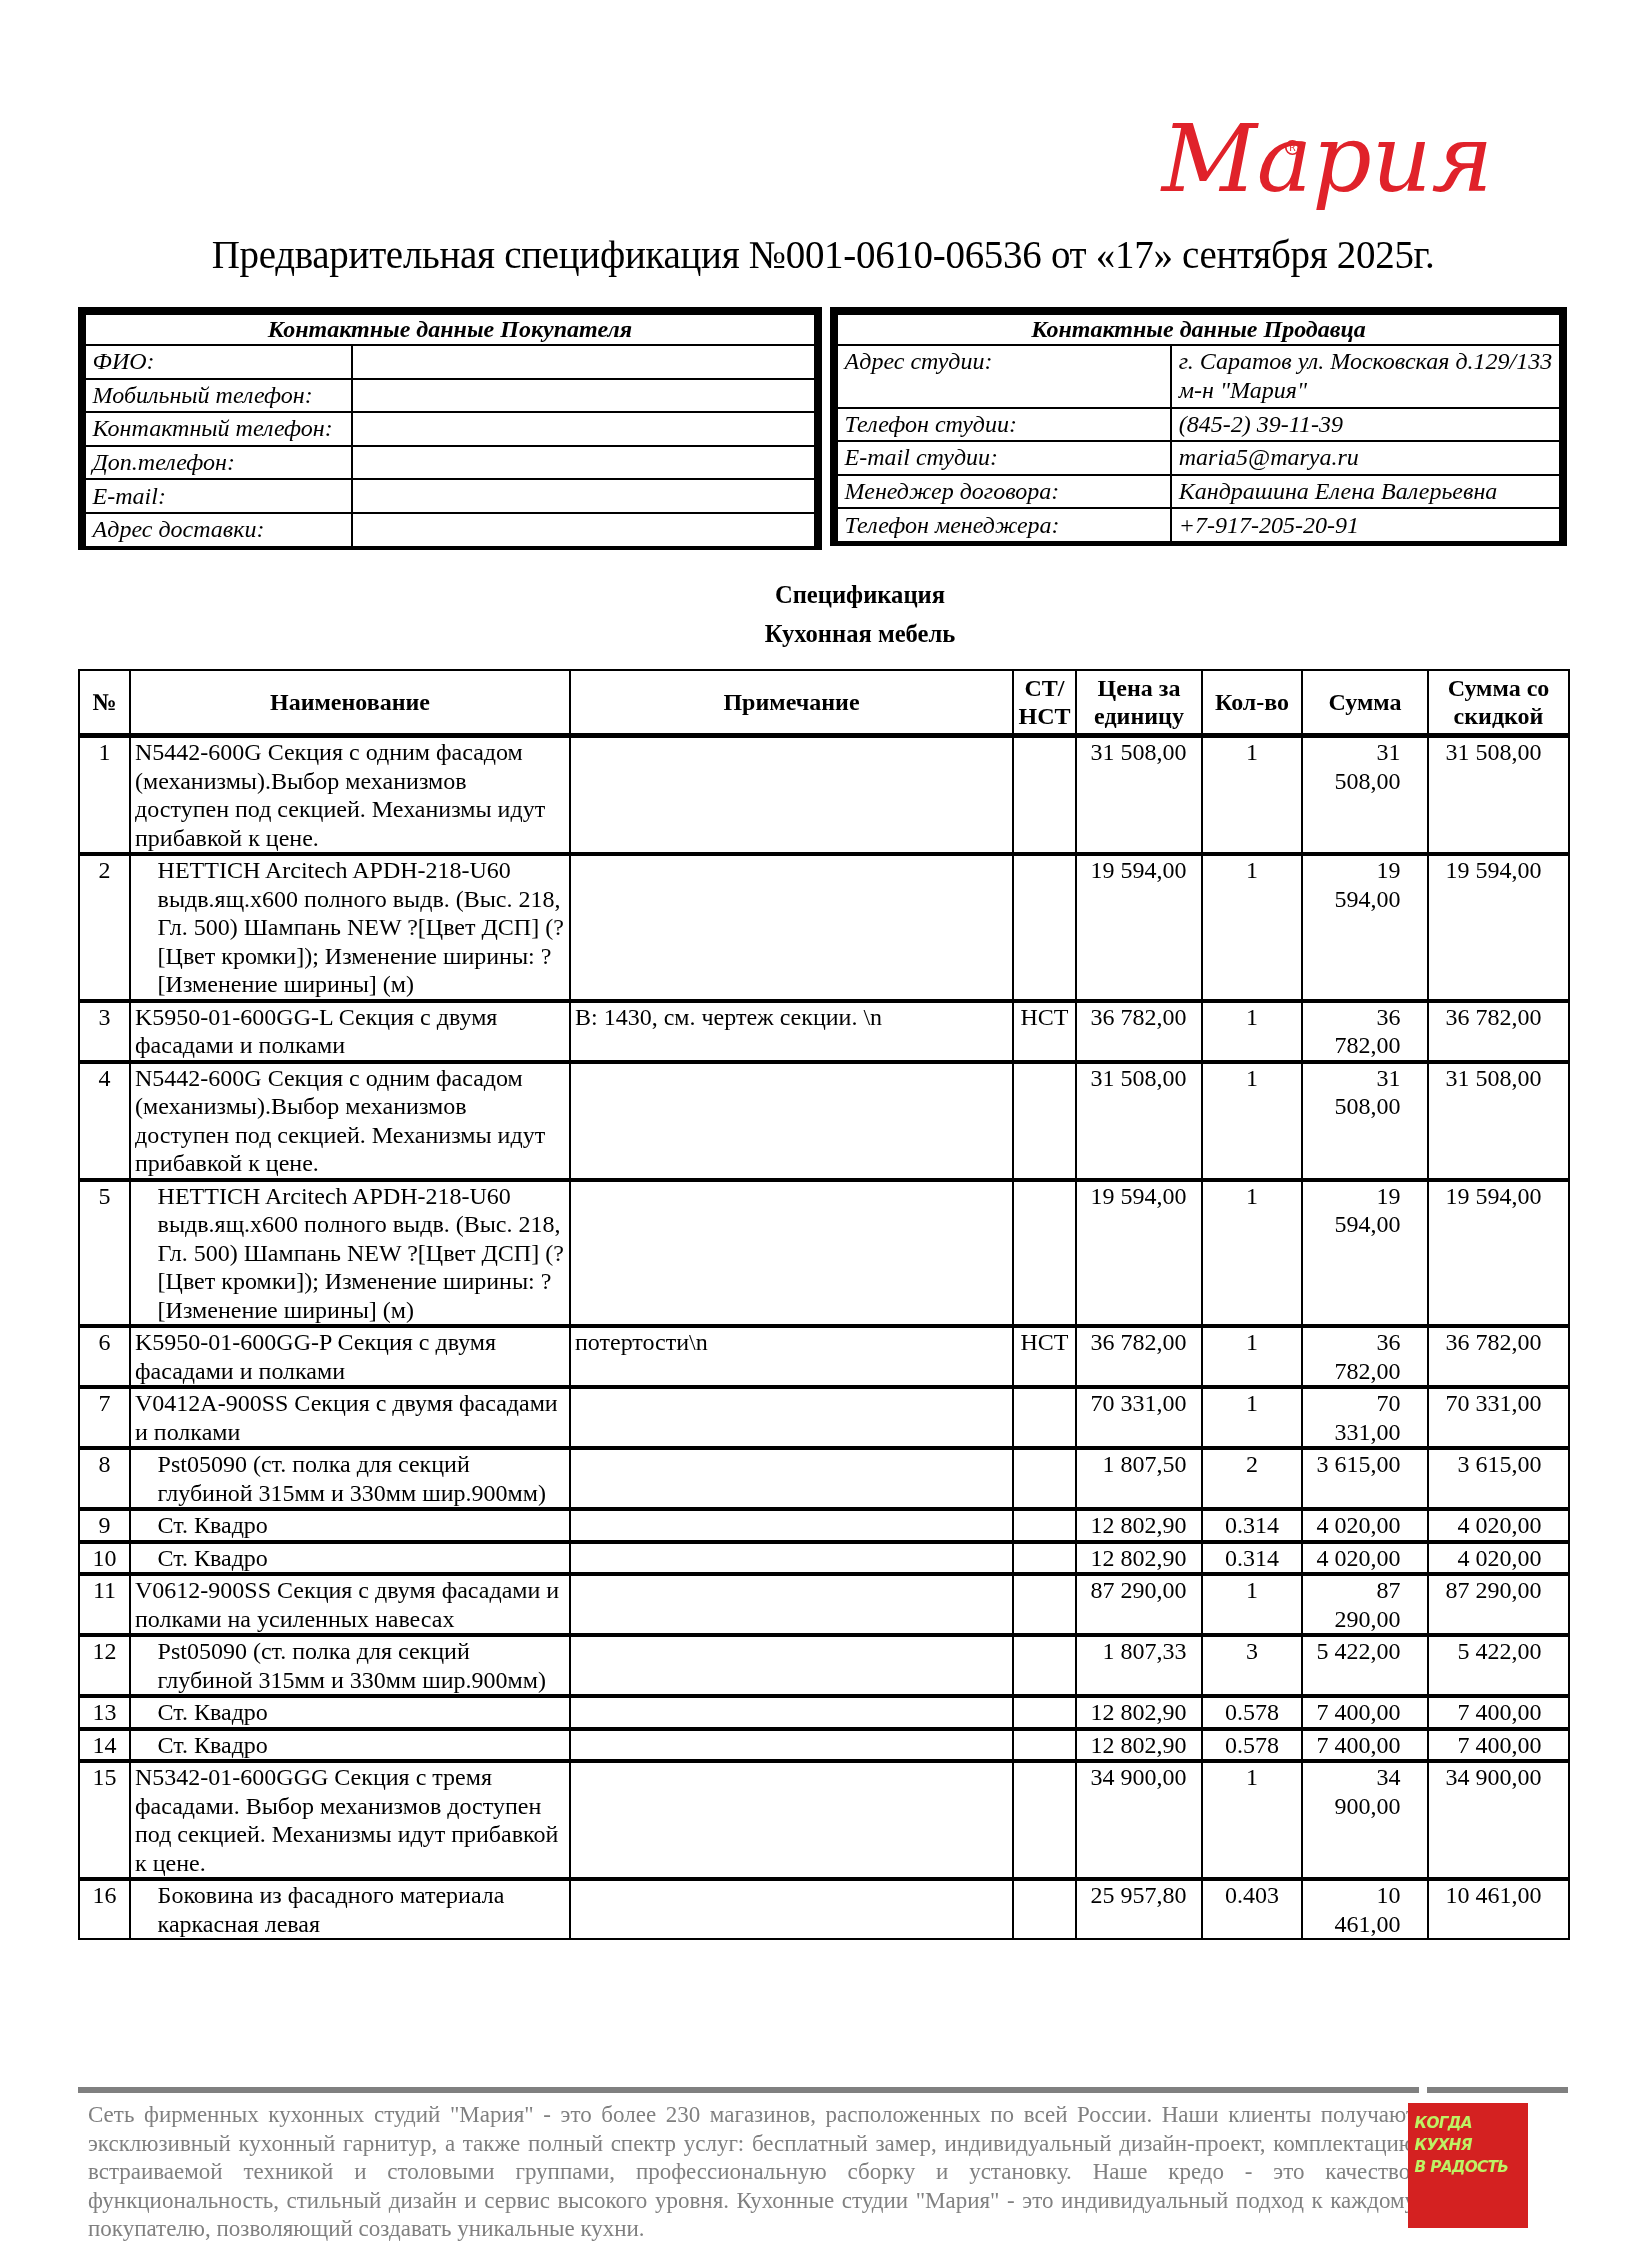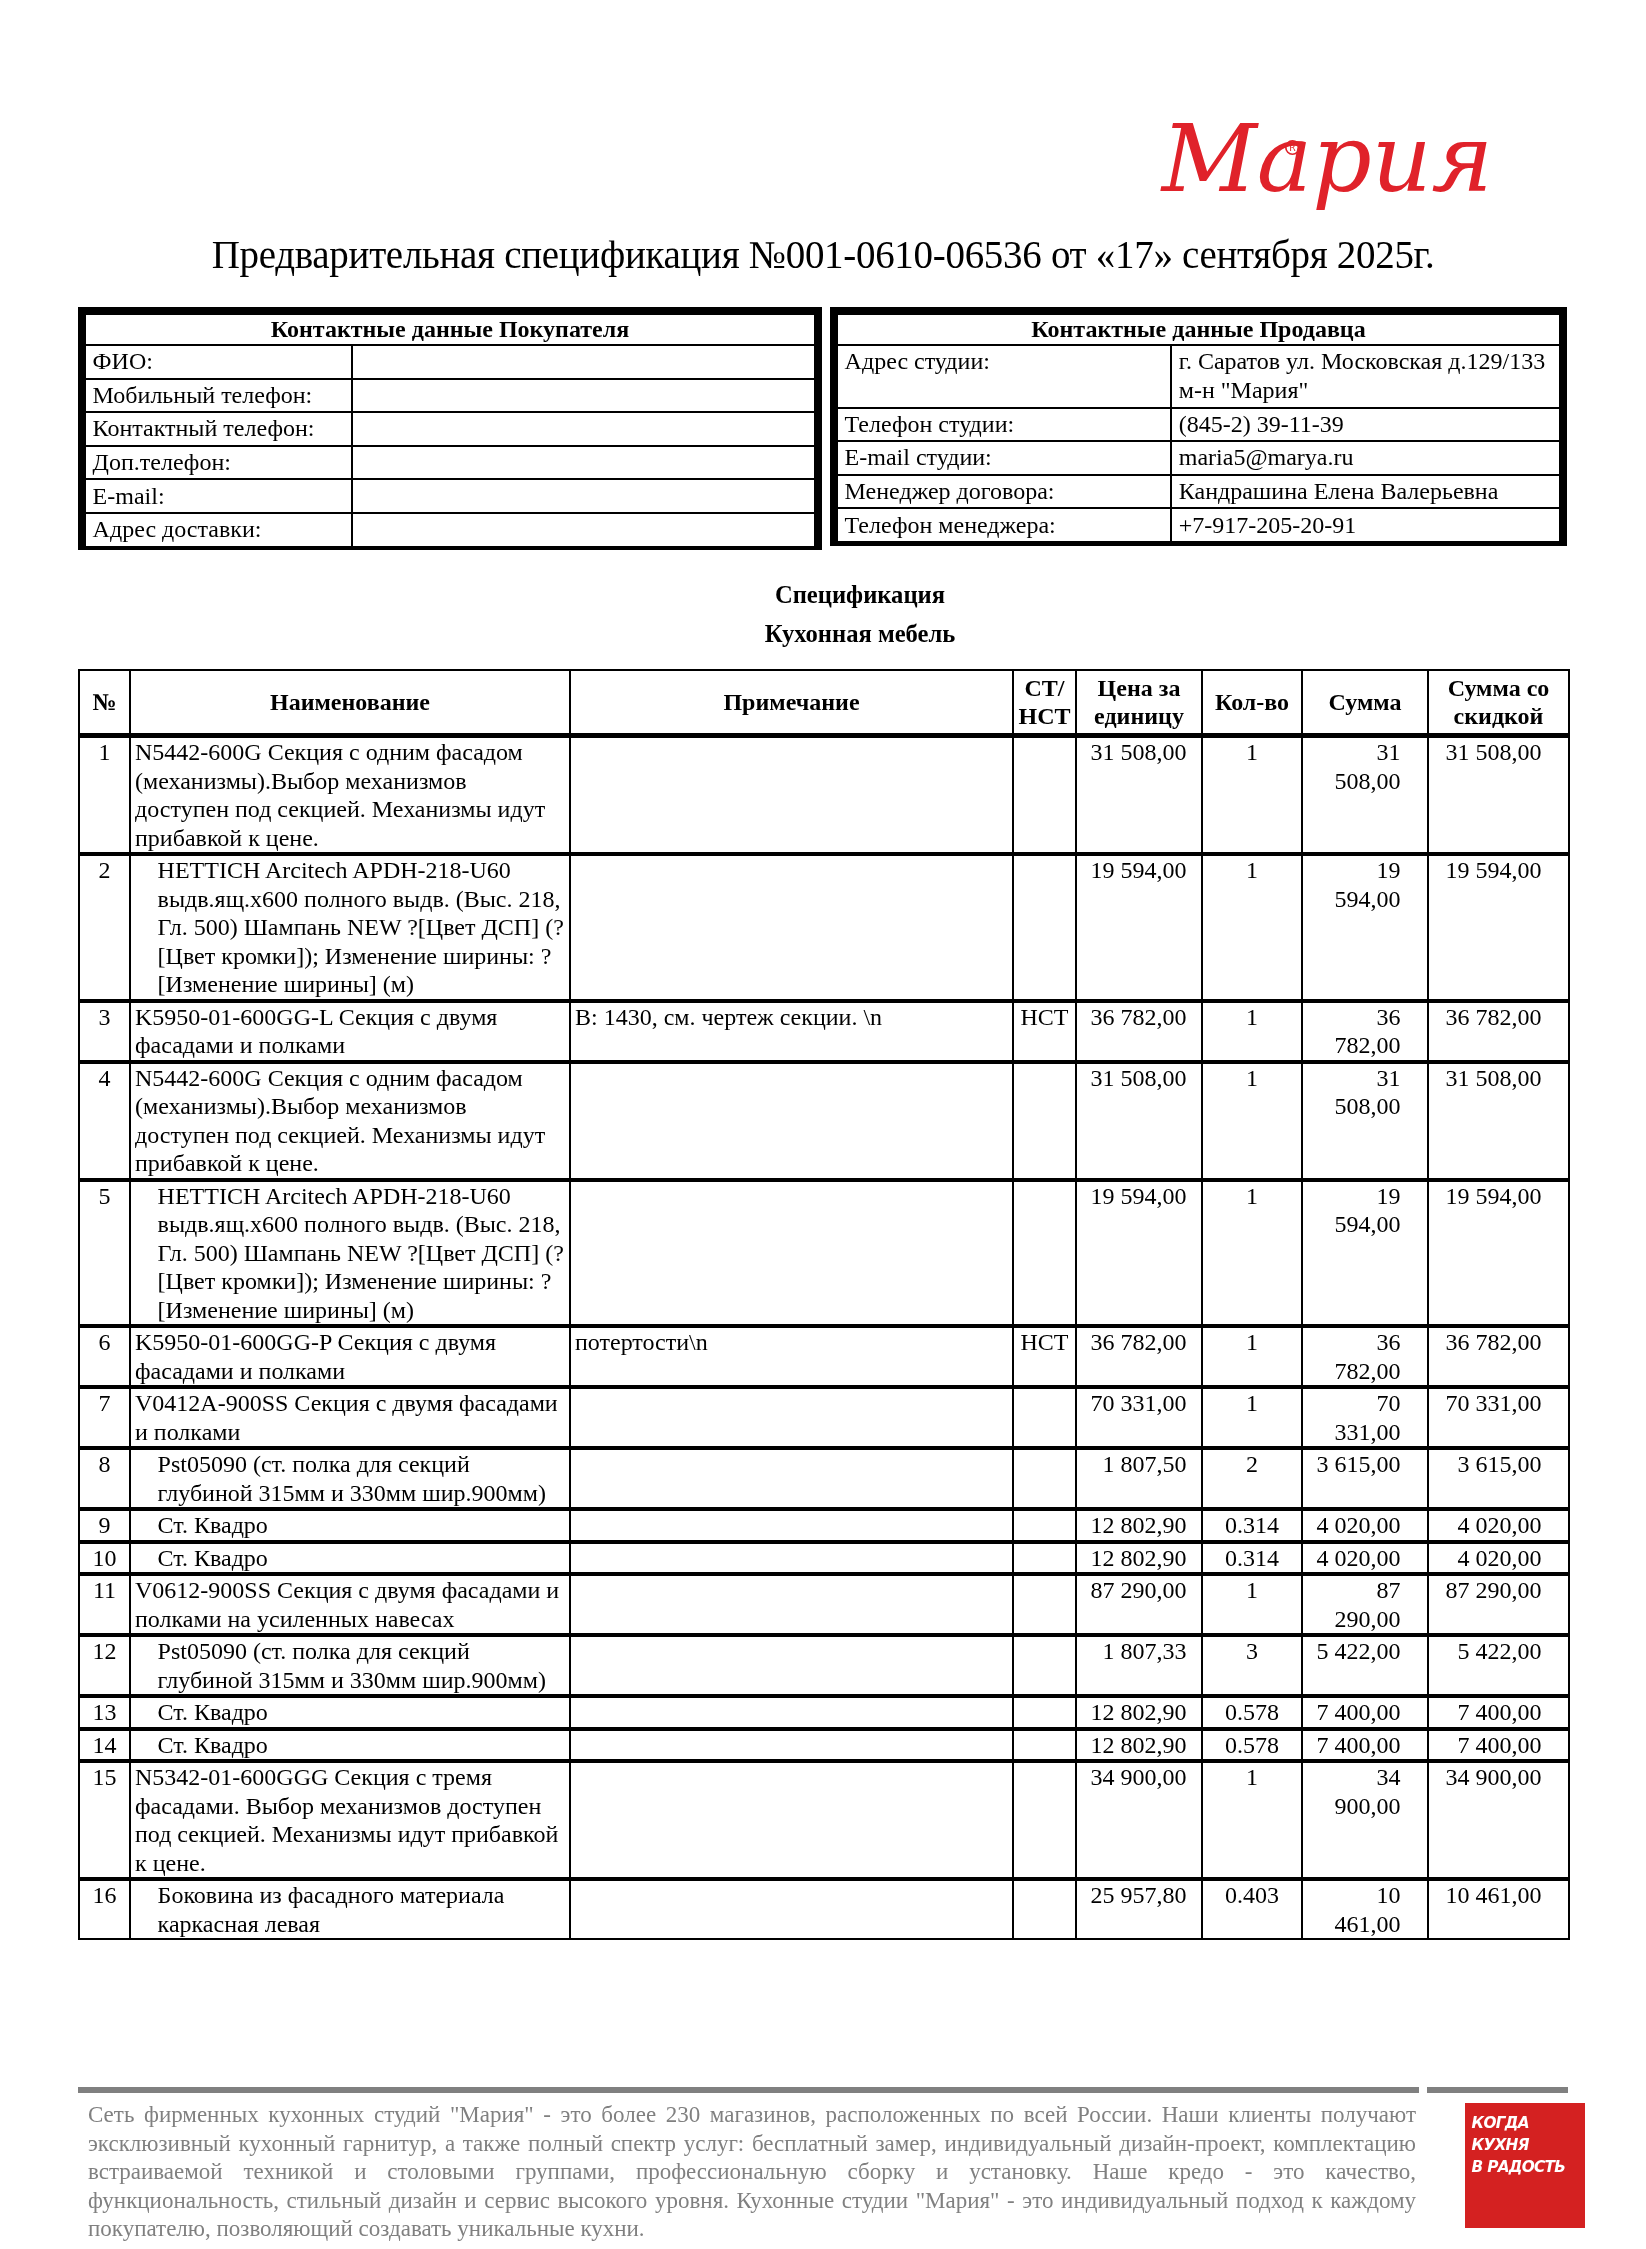--- a/index.html
+++ b/index.html
@@ -11,21 +11,21 @@
       position: absolute; left: 1155px; top: 113px; width: 425px; height: 113px;
     }
     .logo svg { width: 100%; height: 100%; }
     .doc-title {
       position: absolute; left: 0; width: 1646px; top: 232px; text-align: center;
       font-size: 39px; line-height: 46px; letter-spacing: -0.3px;
     }
     
     .contact {
       position: absolute; top: 307px; border: 6px solid #000; box-sizing: border-box;
-      border-collapse: separate; background: #14b8a6;
+      border-collapse: separate; background: #14b8a6; font-style: italic;
     }
     .contact table { border-collapse: collapse; width: 100%; background: #fff; }
     .contact td {
       border: 2.7px solid #000; font-size: 24px; line-height: 29px; padding: 1.3px 6.6px;
       vertical-align: top; height: 28px;
     }
     .contact .head td {
       text-align: center; font-weight: bold; font-size: 24px; height: 26.6px; padding: 0 6.6px;
     }
     .buyer { left: 78px; width: 744px; height: 243px; }
@@ -66,22 +66,22 @@
       position: absolute; top: 2087px; left: 78px; width: 1341px; height: 6px; background: #808080;
     }
     .footer-bar2 {
       position: absolute; top: 2087px; left: 1427px; width: 141px; height: 6px; background: #808080;
     }
     .footer-text {
       position: absolute; left: 88px; top: 2101px; width: 1328px;
       font-size: 23px; line-height: 28.5px; color: #808080; text-align: justify;
     }
     .slogan {
-      position: absolute; left: 1465px; top: 2103px; width: 120px; height: 125px;
-      background: #d42121; color: #ffffff; box-sizing: border-box; padding: 9.3px 6.6px;
+      position: absolute; left: 1408px; top: 2103px; width: 120px; height: 125px;
+      background: #d42121; color: #bef264; box-sizing: border-box; padding: 9.3px 6.6px;
       font-family: "DejaVu Sans", sans-serif; font-weight: bold; font-style: italic;
       font-size: 15.3px; line-height: 22px; letter-spacing: -0.7px;
     }
     .slogan div { display: block; }
   </style>
 </head>
 <body>
 
 <div class="logo">
   <svg viewBox="0 0 640 170">

